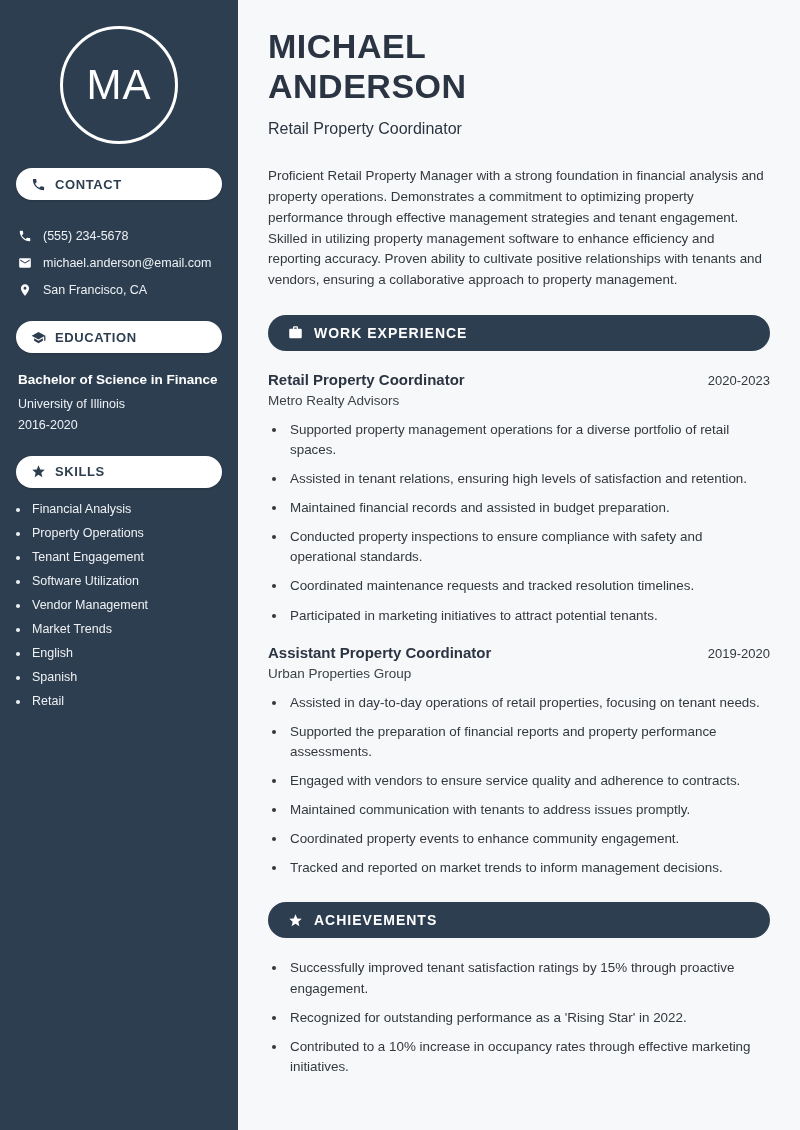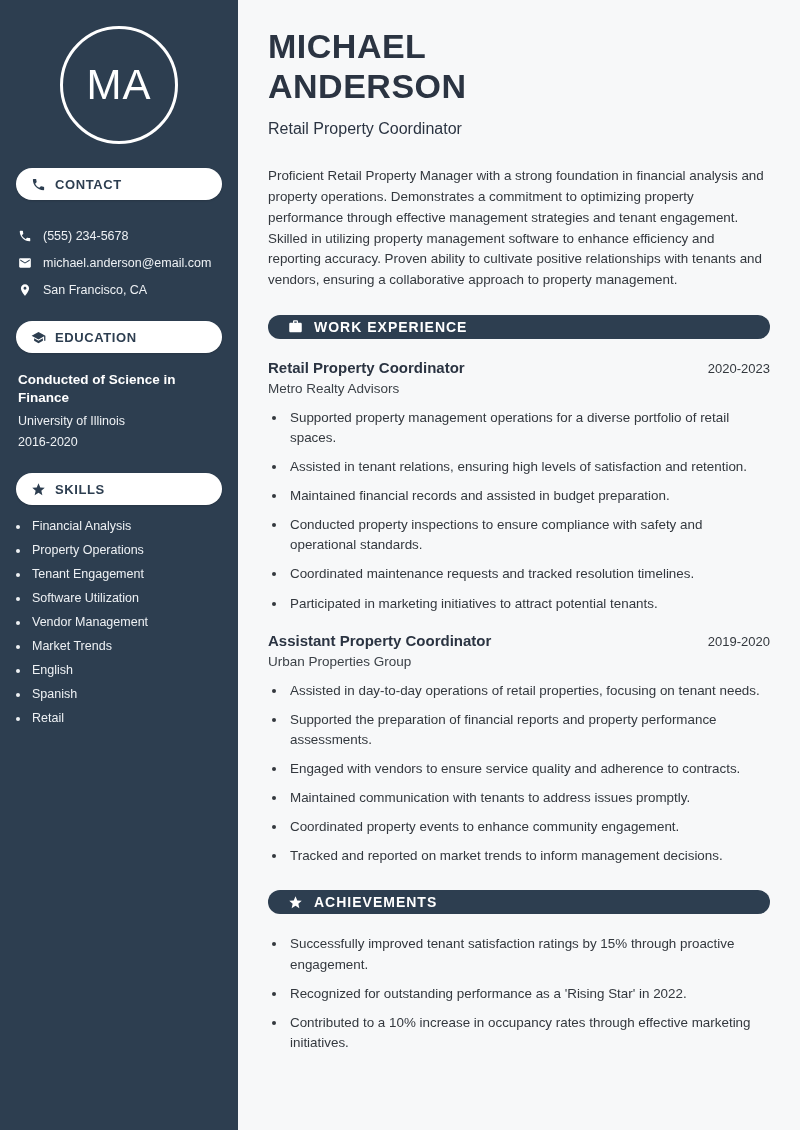--- a/index.html
+++ b/index.html
@@ -102,21 +102,21 @@
     color: var(--text-dark, #2b3442);
   }
   .summary {
     font-size: 13.4px;
     line-height: 1.55;
     color: var(--text-body, #3a3f45);
     margin-bottom: 10px;
   }
   .section-pill {
     margin: 24px 0 20px 0;
-    height: 24px;
+    height: 36px;
     border-radius: 18px;
     background: var(--accent, #2d3e50);
     color: #ffffff;
     display: flex;
     align-items: center;
     gap: 11px;
     padding: 0 20px;
     font-weight: bold;
     font-size: 14px;
     letter-spacing: 1px;
@@ -189,21 +189,21 @@
       </div>
     </div>
 
     <div class="pill">
       <svg viewBox="0 0 24 24">
           <path d="M12 3L1 9l11 6 9-4.91V17h2V9L12 3zM5 13.18v4L12 21l7-3.82v-4L12 17l-7-3.82z"></path>
         </svg>
       <span>EDUCATION</span>
     </div>
     <div class="edu-block">
-      <div class="edu-degree">Conducted of Science in Finance</div>
+      <div class="edu-degree">Bachelor of Science in Finance</div>
       <div class="edu-school">University of Illinois</div>
       <div class="edu-years">2016-2020</div>
     </div>
 
     <div class="pill">
       <svg viewBox="0 0 24 24">
           <path d="M12 17.27L18.18 21l-1.64-7.03L22 9.24l-7.19-.61L12 2 9.19 8.63 2 9.24l5.46 4.73L5.82 21z"></path>
         </svg>
       <span>SKILLS</span>
     </div>

